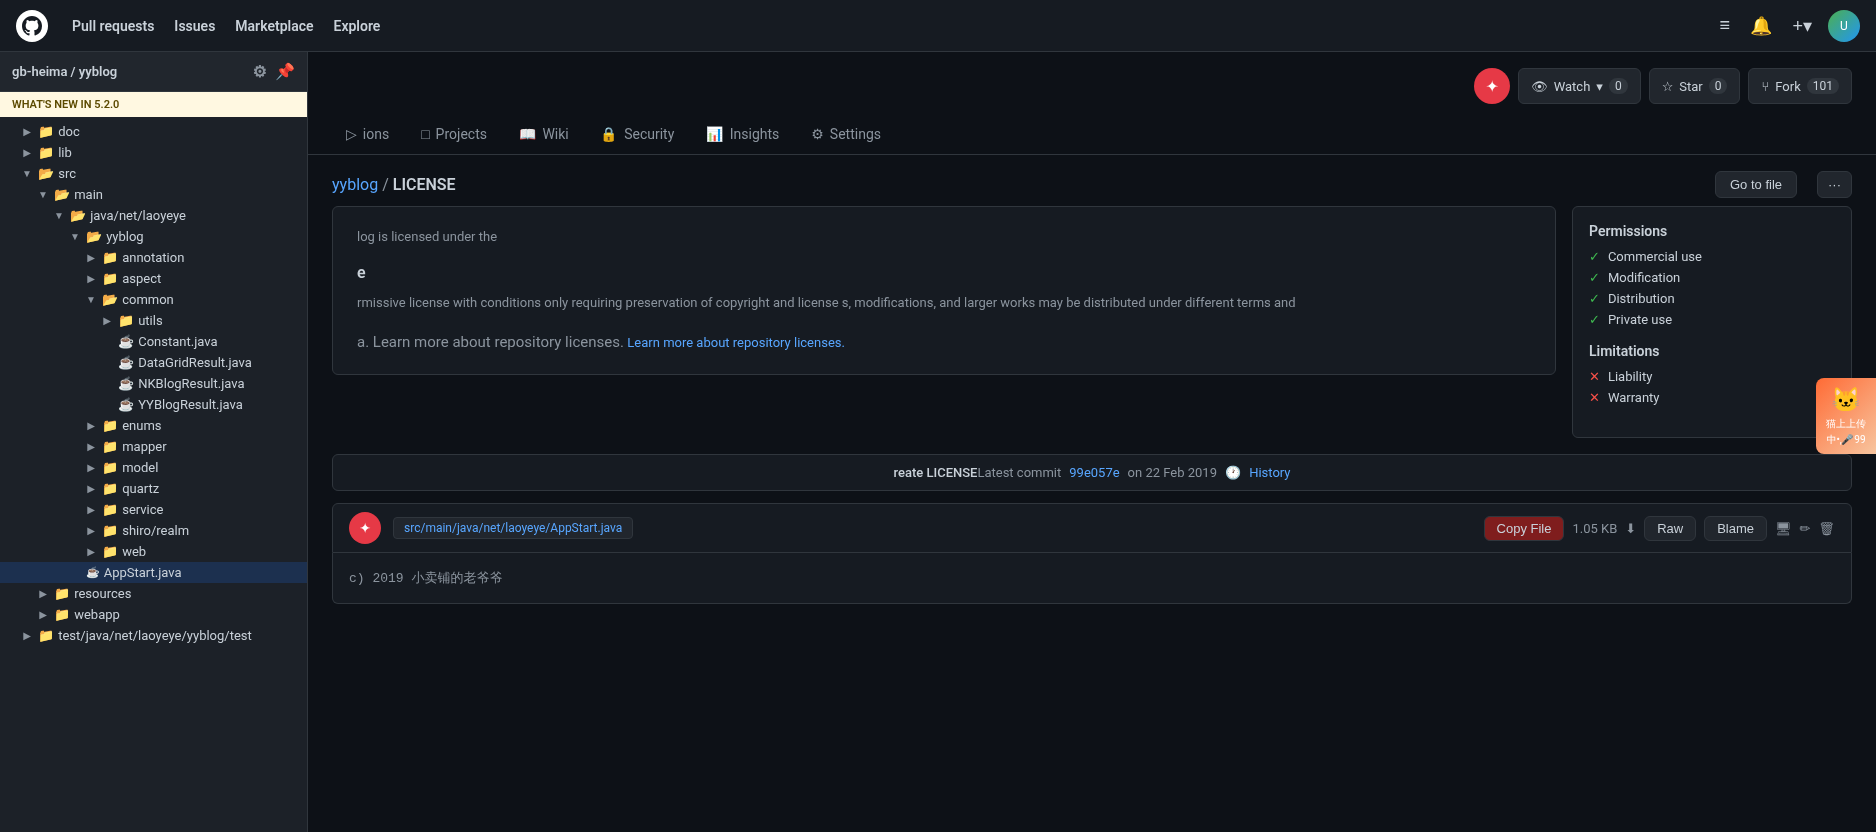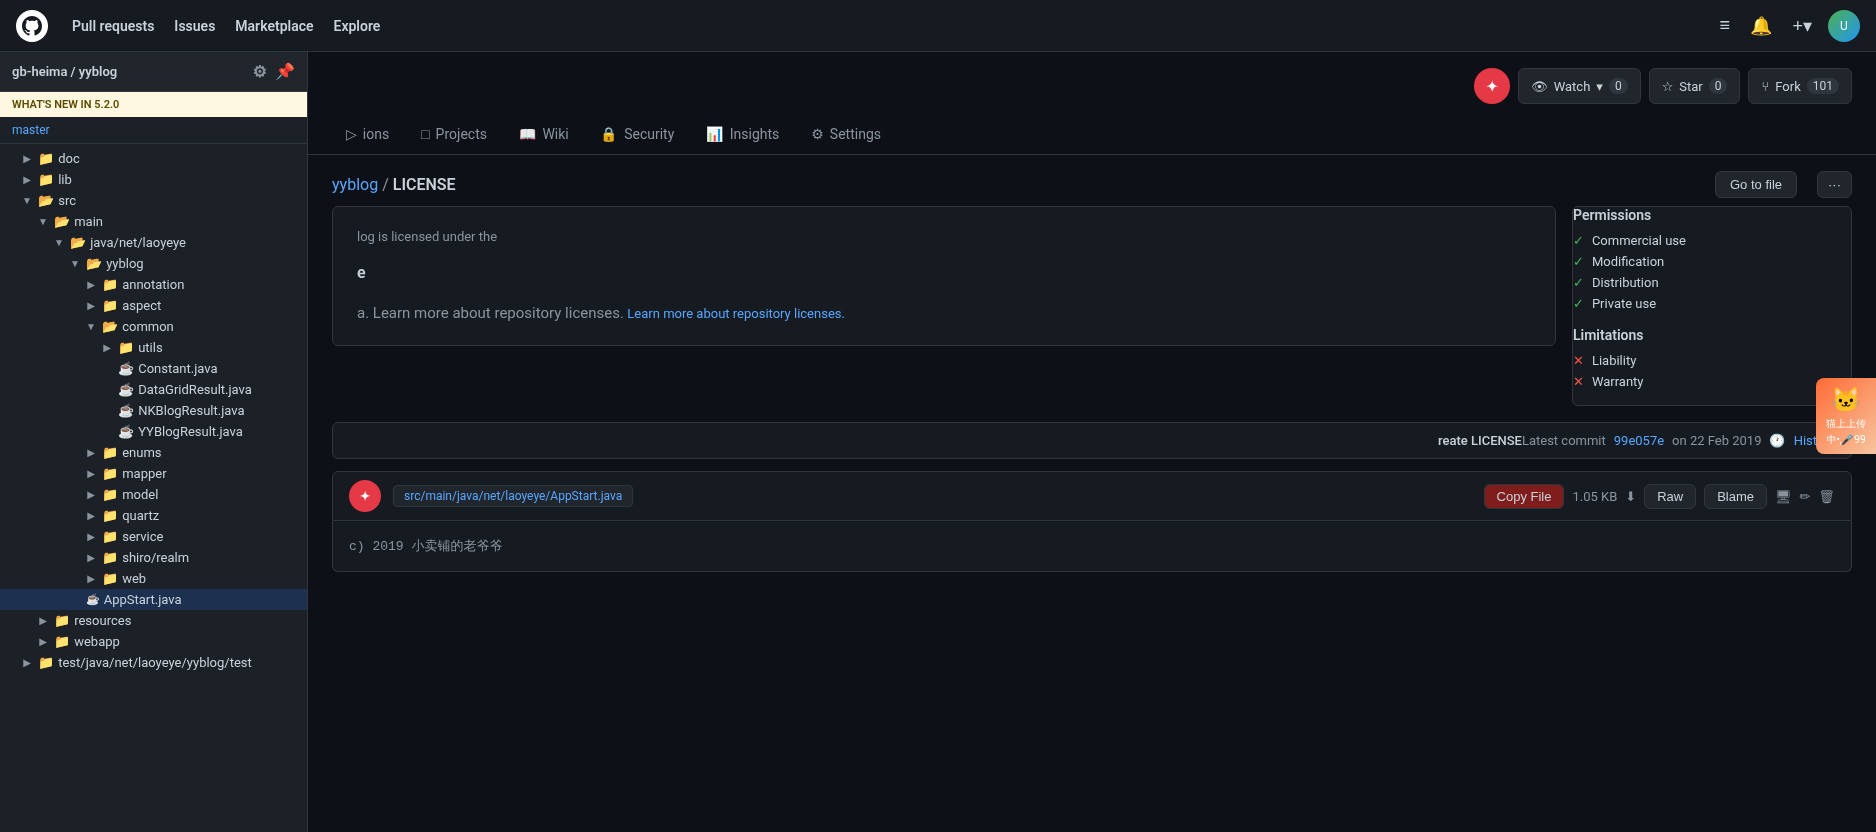--- a/index.html
+++ b/index.html
@@ -217,41 +217,42 @@
 
     
     .license-sidebar {
       width: 280px;
       min-width: 280px;
     }
     .license-info-panel {
       background: #161b22;
       border: 1px solid #30363d;
       border-radius: 6px;
+      padding: 16px;
     }
     .license-section { margin-bottom: 16px; }
     .license-section-title { font-weight: 600; font-size: 14px; margin-bottom: 10px; color: #c9d1d9; }
     .license-item {
       display: flex; align-items: center; gap: 8px;
       font-size: 13px; margin-bottom: 6px; color: #c9d1d9;
     }
     .check-icon { color: #3fb950; }
     .x-icon { color: #f85149; }
     .info-icon { color: #58a6ff; }
 
     
     .commit-bar {
       margin: 0 24px 12px;
       background: #161b22;
       border: 1px solid #30363d;
       border-radius: 6px;
       padding: 10px 16px;
       display: flex;
       align-items: center;
-      justify-content: flex-end;
+      justify-content: center;
       font-size: 13px;
     }
     .commit-msg { color: #c9d1d9; font-weight: 500; }
     .commit-meta { display: flex; align-items: center; gap: 8px; color: #8b949e; }
     .commit-hash { color: #58a6ff; cursor: pointer; }
     .history-link {
       color: #58a6ff; cursor: pointer; display: flex; align-items: center; gap: 4px;
     }
 
     
@@ -358,23 +359,20 @@
     <div class="sidebar-header">
       <div class="repo-info">
         <span>gb-heima / yyblog</span>
       </div>
       <div class="icons">
         <span>⚙</span>
         <span>📌</span>
       </div>
     </div>
     <div class="whats-new">WHAT'S NEW IN 5.2.0</div>
-    <div class="branch-indicator">
-      <span class="branch-name">master</span>
-    </div>
     <div class="tree">
 
       <div class="tree-item indent-1">
         <span class="chevron">▶</span>
         <span class="folder-icon">📁</span>
         <span>doc</span>
       </div>
 
       <div class="tree-item indent-1">
         <span class="chevron">▶</span>
@@ -592,20 +590,24 @@
 
     <div class="content-area">
 
       <div class="license-main">
         <div class="license-panel">
           <div class="license-subtitle">
             <span>log is licensed under the</span>
           </div>
           <div class="license-title">
             <span>e</span>
+          </div>
+          <div class="license-desc">
+            <span>rmissive license with conditions only requiring preservation of copyright and license
+s, modifications, and larger works may be distributed under different terms and</span>
           </div>
           <div style="margin-top: 16px;">
             <span style="color:#8b949e;font-size:15px;">a. Learn more about repository licenses.</span>
             <a class="license-link">Learn more about repository licenses.</a>
           </div>
         </div>
       </div>
 
       <div class="license-sidebar">
         <div class="license-info-panel">

